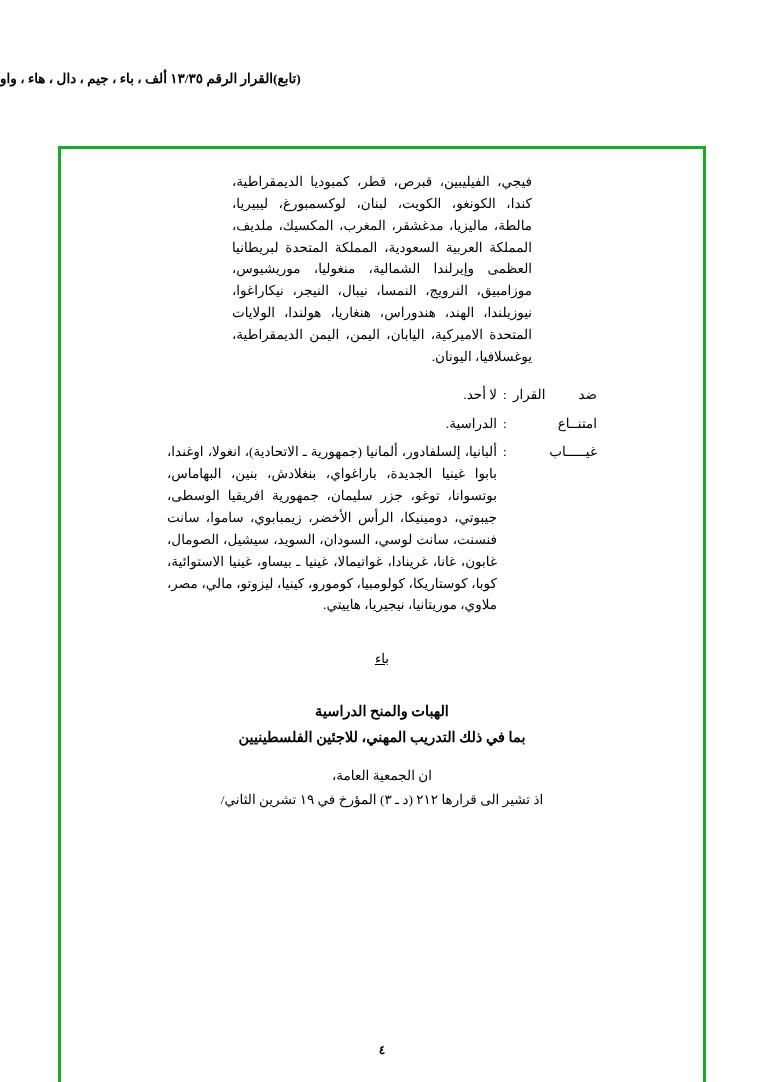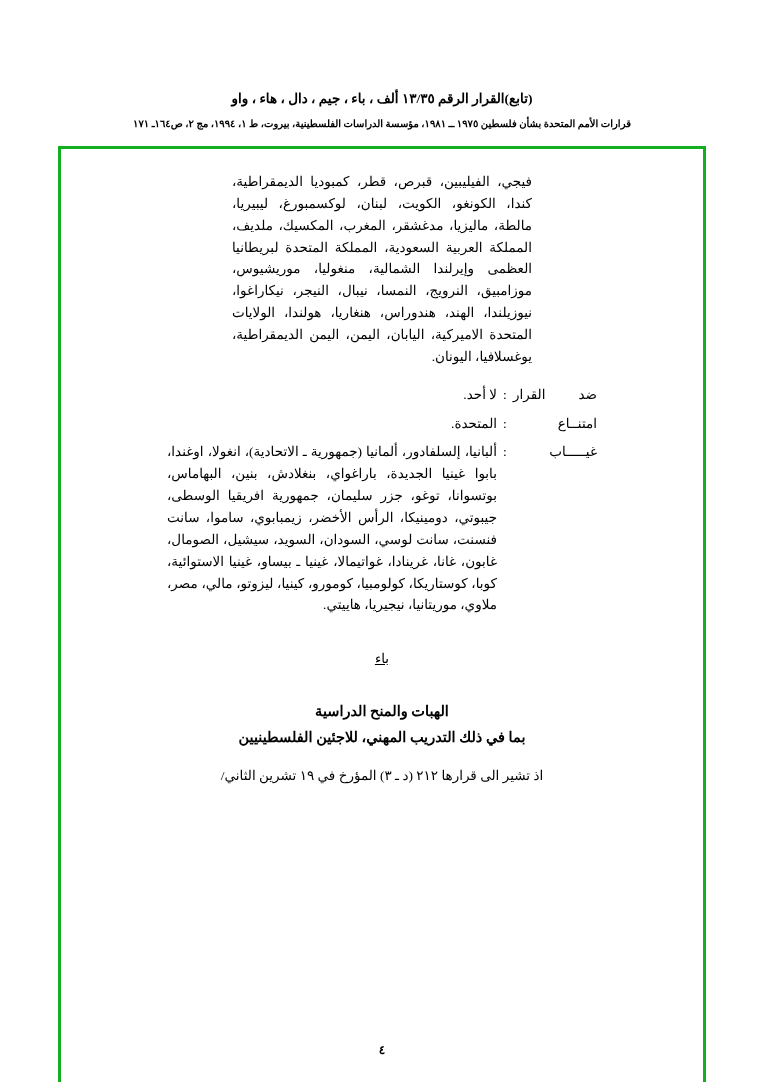--- a/index.html
+++ b/index.html
@@ -15,22 +15,22 @@
     position: relative;
     overflow: hidden;
   }
   .page {
     width: 764px;
     height: 1082px;
     position: relative;
     box-sizing: border-box;
   }
   .header {
-    text-align: center;
-    padding-top: 90px;
+    text-align: left;
+    padding-top: 70px;
   }
   .header-title {
     font-weight: bold;
     font-size: 13.5px;
     letter-spacing: 0.2px;
     line-height: 1.4;
   }
   .header-source {
     font-weight: bold;
     font-size: 10px;
@@ -134,59 +134,59 @@
     font-weight: bold;
   }
 </style>
 </head>
 <body>
 
 <div class="page">
 
   <div class="header">
     <div class="header-title">(تابع)القرار الرقم ١٣/٣٥ ألف ، باء ، جيم ، دال ، هاء ، واو</div>
-    <div class="header-source">قرارات الأمم المتحدة بشأن فلسطين ١٩٧٥ ــ ١٩٨١، مؤسسة الدراسات الفلسطينية، بيروت، ط ١، ١٩٩٤، مج ٢، ص١٦٤ـ ١٧١</div>
   </div>
 
   <div class="frame">
     <div class="content">
 
       <div class="para-block">فيجي، الفيليبين، قبرص، قطر، كمبوديا الديمقراطية، كندا، الكونغو، الكويت، لبنان، لوكسمبورغ، ليبيريا، مالطة، ماليزيا، مدغشقر، المغرب، المكسيك، ملديف، المملكة العربية السعودية، المملكة المتحدة لبريطانيا العظمى وإيرلندا الشمالية، منغوليا، موريشيوس، موزامبيق، النرويج، النمسا، نيبال، النيجر، نيكاراغوا، نيوزيلندا، الهند، هندوراس، هنغاريا، هولندا، الولايات المتحدة الاميركية، اليابان، اليمن، اليمن الديمقراطية، يوغسلافيا، اليونان.</div>
 
       <div class="rowlist">
 
         <div class="row">
           <div class="row-label">ضد القرار</div>
           <div class="row-colon">:</div>
           <div class="row-value">لا أحد.</div>
         </div>
 
         <div class="row">
           <div class="row-label">امتنــاع</div>
           <div class="row-colon">:</div>
-          <div class="row-value">المتحدة.</div>
+          <div class="row-value">الدراسية.</div>
         </div>
 
         <div class="row">
           <div class="row-label">غيـــــاب</div>
           <div class="row-colon">:</div>
           <div class="row-value">ألبانيا، إلسلفادور، ألمانيا (جمهورية ـ الاتحادية)، انغولا، اوغندا، بابوا غينيا الجديدة، باراغواي، بنغلادش، بنين، البهاماس، بوتسوانا، توغو، جزر سليمان، جمهورية افريقيا الوسطى، جيبوتي، دومينيكا، الرأس الأخضر، زيمبابوي، ساموا، سانت فنسنت، سانت لوسي، السودان، السويد، سيشيل، الصومال، غابون، غانا، غرينادا، غواتيمالا، غينيا ـ بيساو، غينيا الاستوائية، كوبا، كوستاريكا، كولومبيا، كومورو، كينيا، ليزوتو، مالي، مصر، ملاوي، موريتانيا، نيجيريا، هاييتي.</div>
         </div>
 
       </div>
 
 
       <div class="center section-letter">باء</div>
 
       <div class="center title-lines">
         <div>الهبات والمنح الدراسية</div>
         <div>بما في ذلك التدريب المهني، للاجئين الفلسطينيين</div>
       </div>
 
       <div class="center body-lines">
+        <div>ان الجمعية العامة،</div>
         <div>اذ تشير الى قرارها ٢١٢ (د ـ ٣) المؤرخ في ١٩ تشرين الثاني/</div>
       </div>
 
     </div>
   </div>
 
   <div class="page-number">٤</div>
 
 </div>
 

